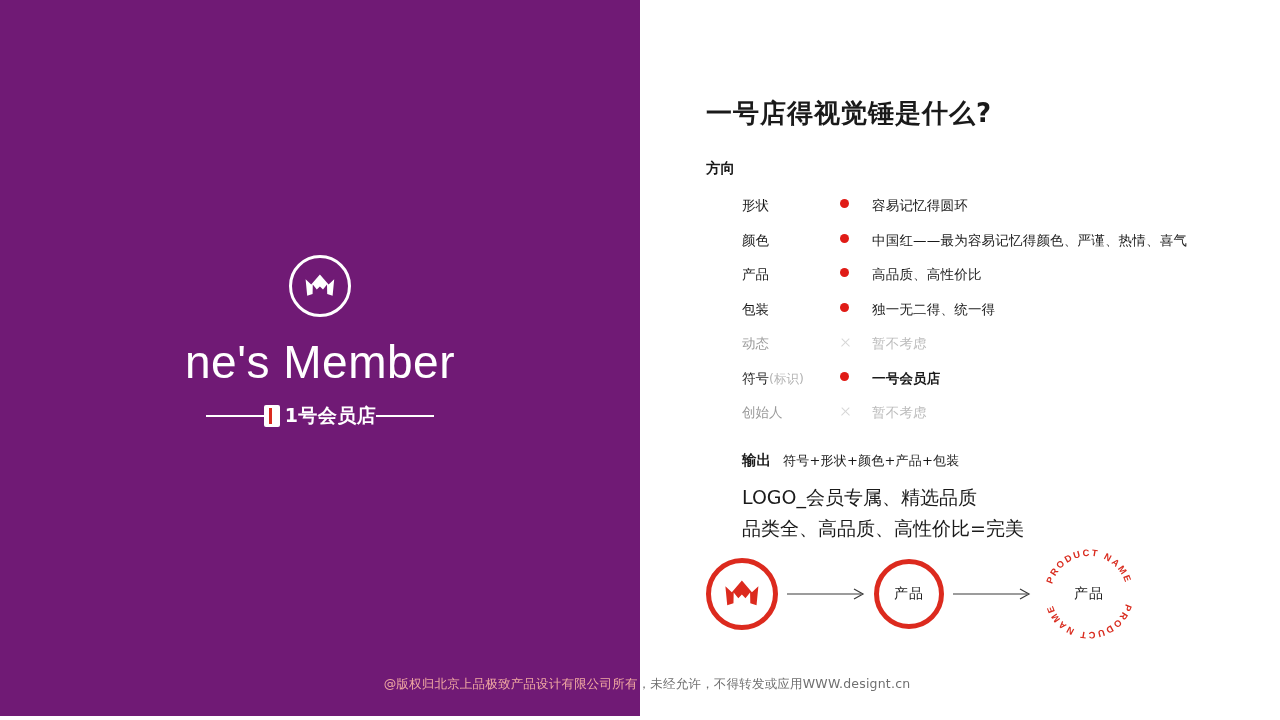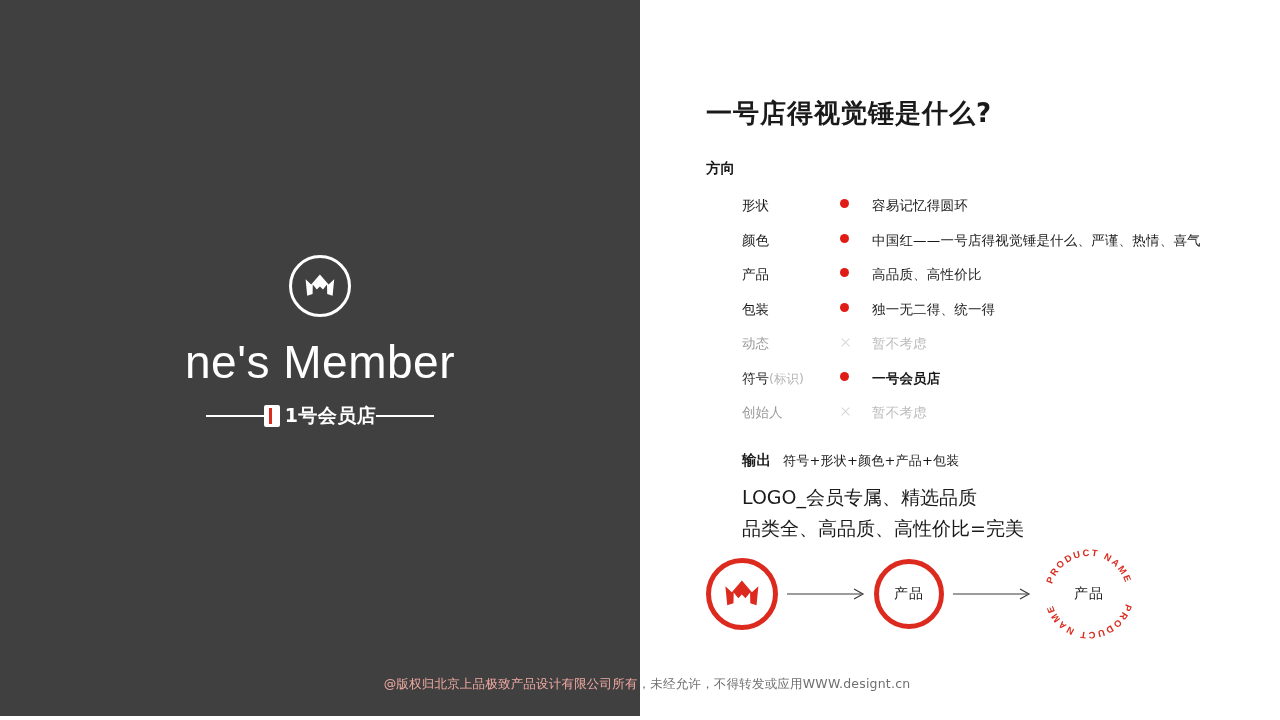--- a/index.html
+++ b/index.html
@@ -7,21 +7,21 @@
     width:1280px;height:720px;overflow:hidden;
     background:#ffffff;
     font-family:"Liberation Sans","DejaVu Sans",sans-serif;
     -webkit-font-smoothing:antialiased;
   }
   .slide{position:relative;width:1280px;height:720px;background:#fff;}
 
   
   .red-panel{
     position:absolute;left:0;top:0;width:640px;height:716px;
-    background:#404040;
+    background:#701a75;
   }
   .brand-block{
     position:absolute;left:0;top:255px;width:640px;
     display:flex;flex-direction:column;align-items:center;
   }
   .crown-ring{
     width:62px;height:62px;border-radius:50%;
     border:3px solid #ffffff;
     display:flex;align-items:center;justify-content:center;
     box-sizing:border-box;
@@ -197,21 +197,21 @@
         <div class="val">容易记忆得圆环</div>
       </div>
 
       <div class="row">
         <div class="lab">
           <span>颜色</span><span class="dim"></span>
         </div>
         <div class="mark">
             <span class="dot"></span>
           </div>
-        <div class="val">中国红——一号店得视觉锤是什么、严谨、热情、喜气</div>
+        <div class="val">中国红——最为容易记忆得颜色、严谨、热情、喜气</div>
       </div>
 
       <div class="row">
         <div class="lab">
           <span>产品</span><span class="dim"></span>
         </div>
         <div class="mark">
             <span class="dot"></span>
           </div>
         <div class="val">高品质、高性价比</div>

